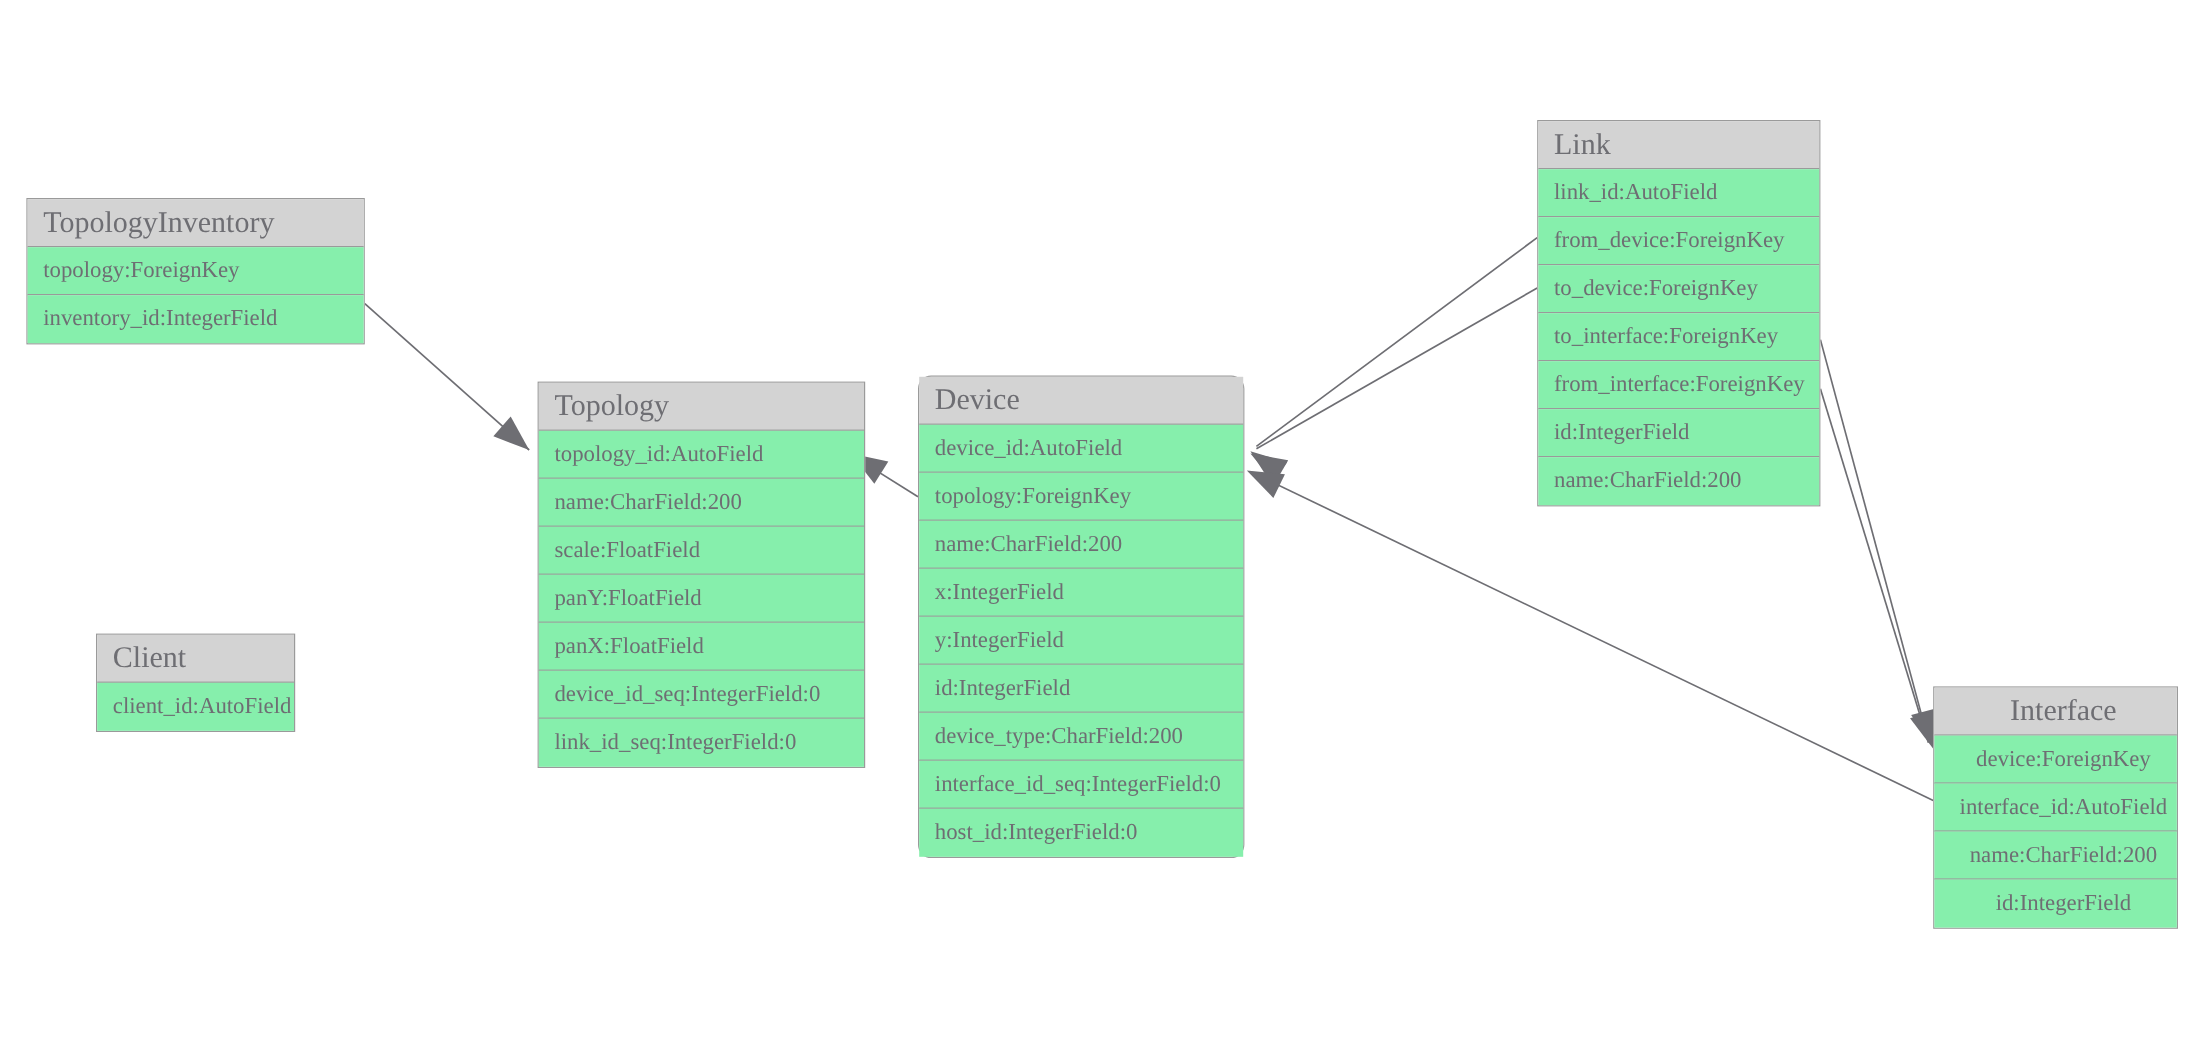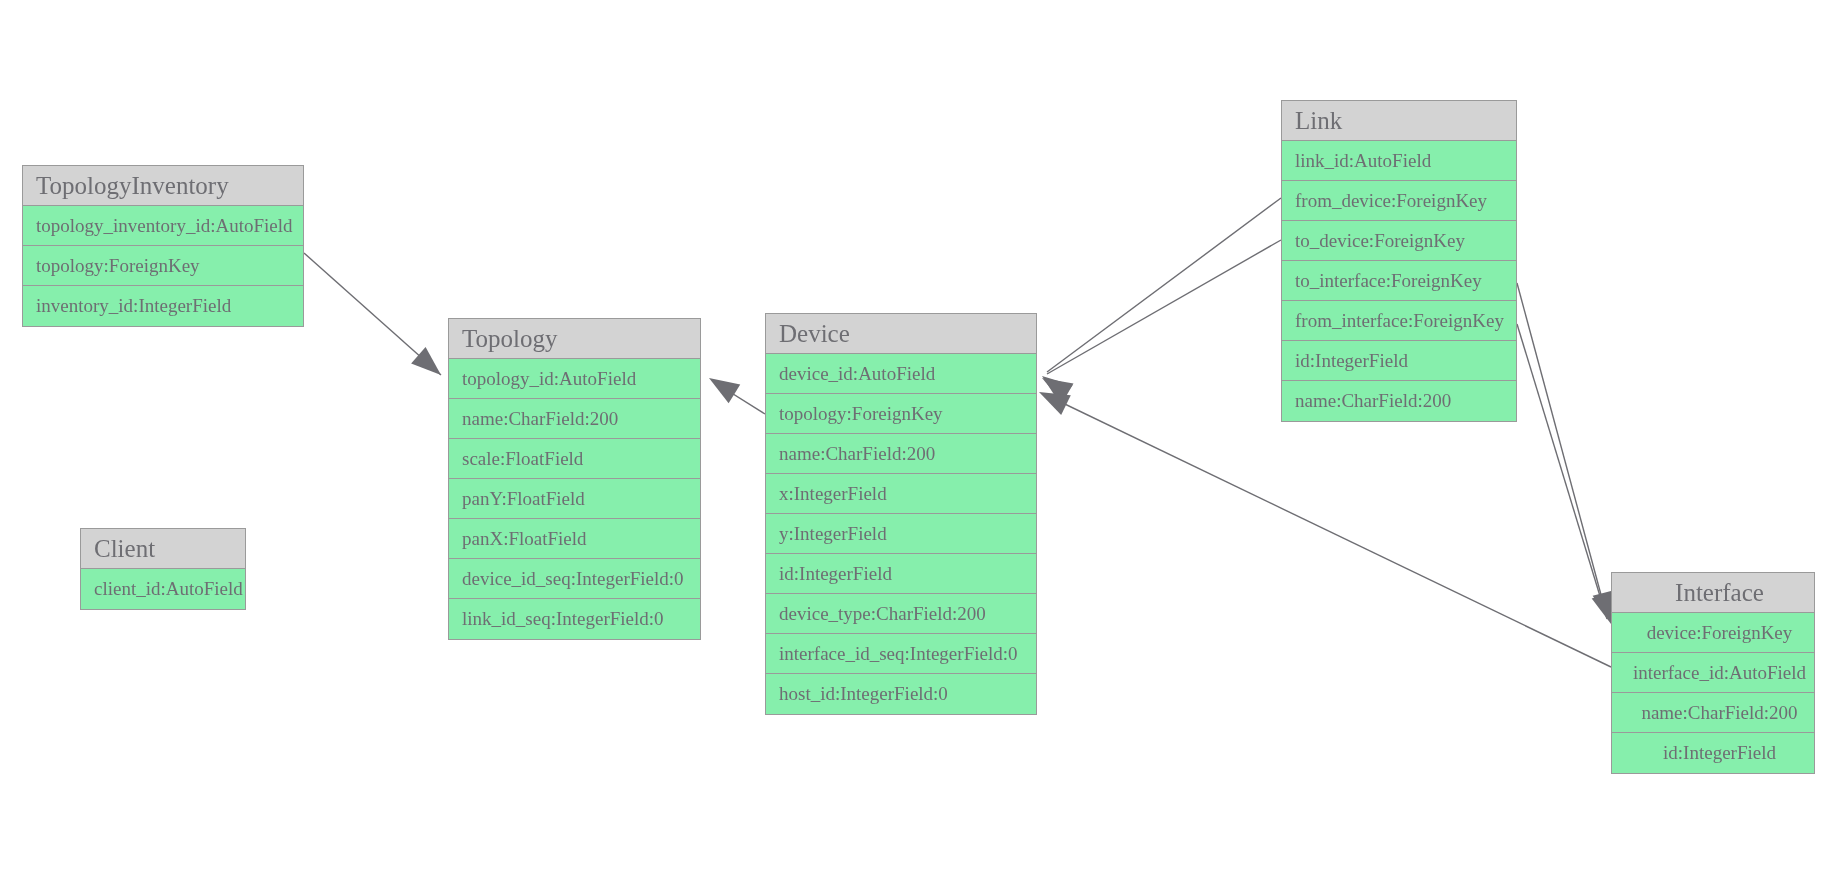--- a/index.html
+++ b/index.html
@@ -92,39 +92,38 @@
       </g>
       <g>
         <path d="M 1517 324 L 1607 619" stroke="#6e6e73" stroke-width="1.4" fill="none"></path>
         <polygon points="0,0 -30,-11 -30,11" fill="#6e6e73" transform="translate(1611,624) rotate(73)"></polygon>
       </g>
     </svg>
 
   <div id="entity-layer">
       <div class="entity" style="left: 22px; top: 165px; width: 282px;">
         <div class="entity-header">TopologyInventory</div>
-        <div class="entity-field">topology_inventory_id:AutoField</div>
         <div class="entity-field">topology:ForeignKey</div>
         <div class="entity-field">inventory_id:IntegerField</div>
       </div>
       <div class="entity" style="left: 80px; top: 528px; width: 166px;">
         <div class="entity-header">Client</div>
         <div class="entity-field">client_id:AutoField</div>
       </div>
-      <div class="entity" style="left: 448px; top: 318px; width: 253px;">
+      <div class="entity" style="left: 448px; top: 318px; width: 273px;">
         <div class="entity-header">Topology</div>
         <div class="entity-field">topology_id:AutoField</div>
         <div class="entity-field">name:CharField:200</div>
         <div class="entity-field">scale:FloatField</div>
         <div class="entity-field">panY:FloatField</div>
         <div class="entity-field">panX:FloatField</div>
         <div class="entity-field">device_id_seq:IntegerField:0</div>
         <div class="entity-field">link_id_seq:IntegerField:0</div>
       </div>
-      <div class="entity" style="left: 765px; top: 313px; width: 272px;">
+      <div class="entity" style="left: 765px; top: 313px; width: 272px; border-radius: 11px;">
         <div class="entity-header">Device</div>
         <div class="entity-field">device_id:AutoField</div>
         <div class="entity-field">topology:ForeignKey</div>
         <div class="entity-field">name:CharField:200</div>
         <div class="entity-field">x:IntegerField</div>
         <div class="entity-field">y:IntegerField</div>
         <div class="entity-field">id:IntegerField</div>
         <div class="entity-field">device_type:CharField:200</div>
         <div class="entity-field">interface_id_seq:IntegerField:0</div>
         <div class="entity-field">host_id:IntegerField:0</div>

